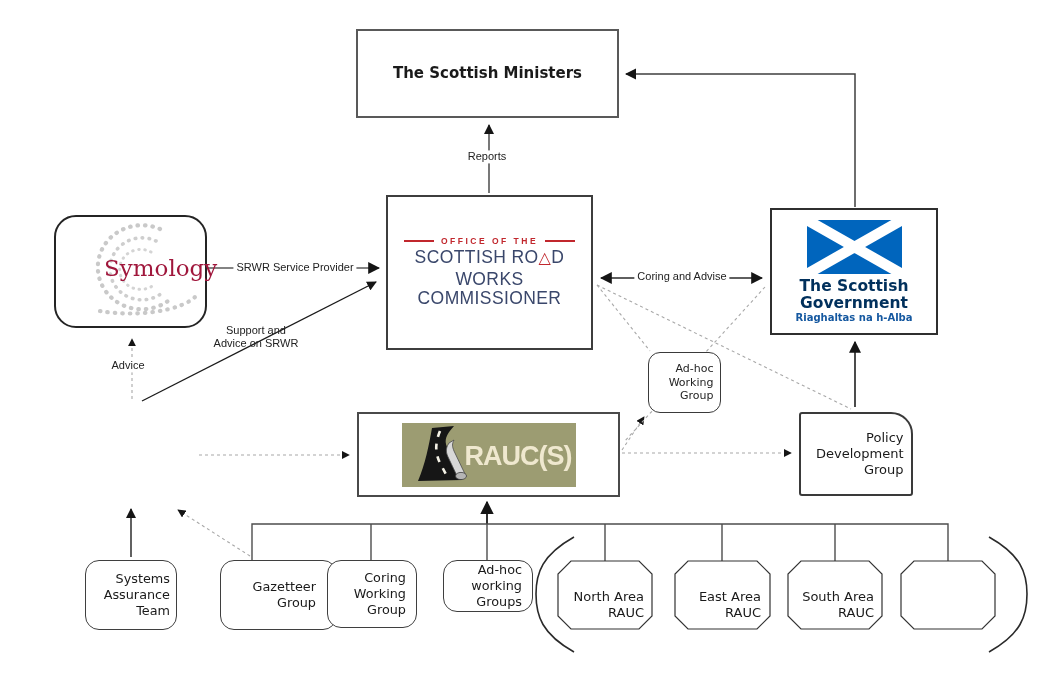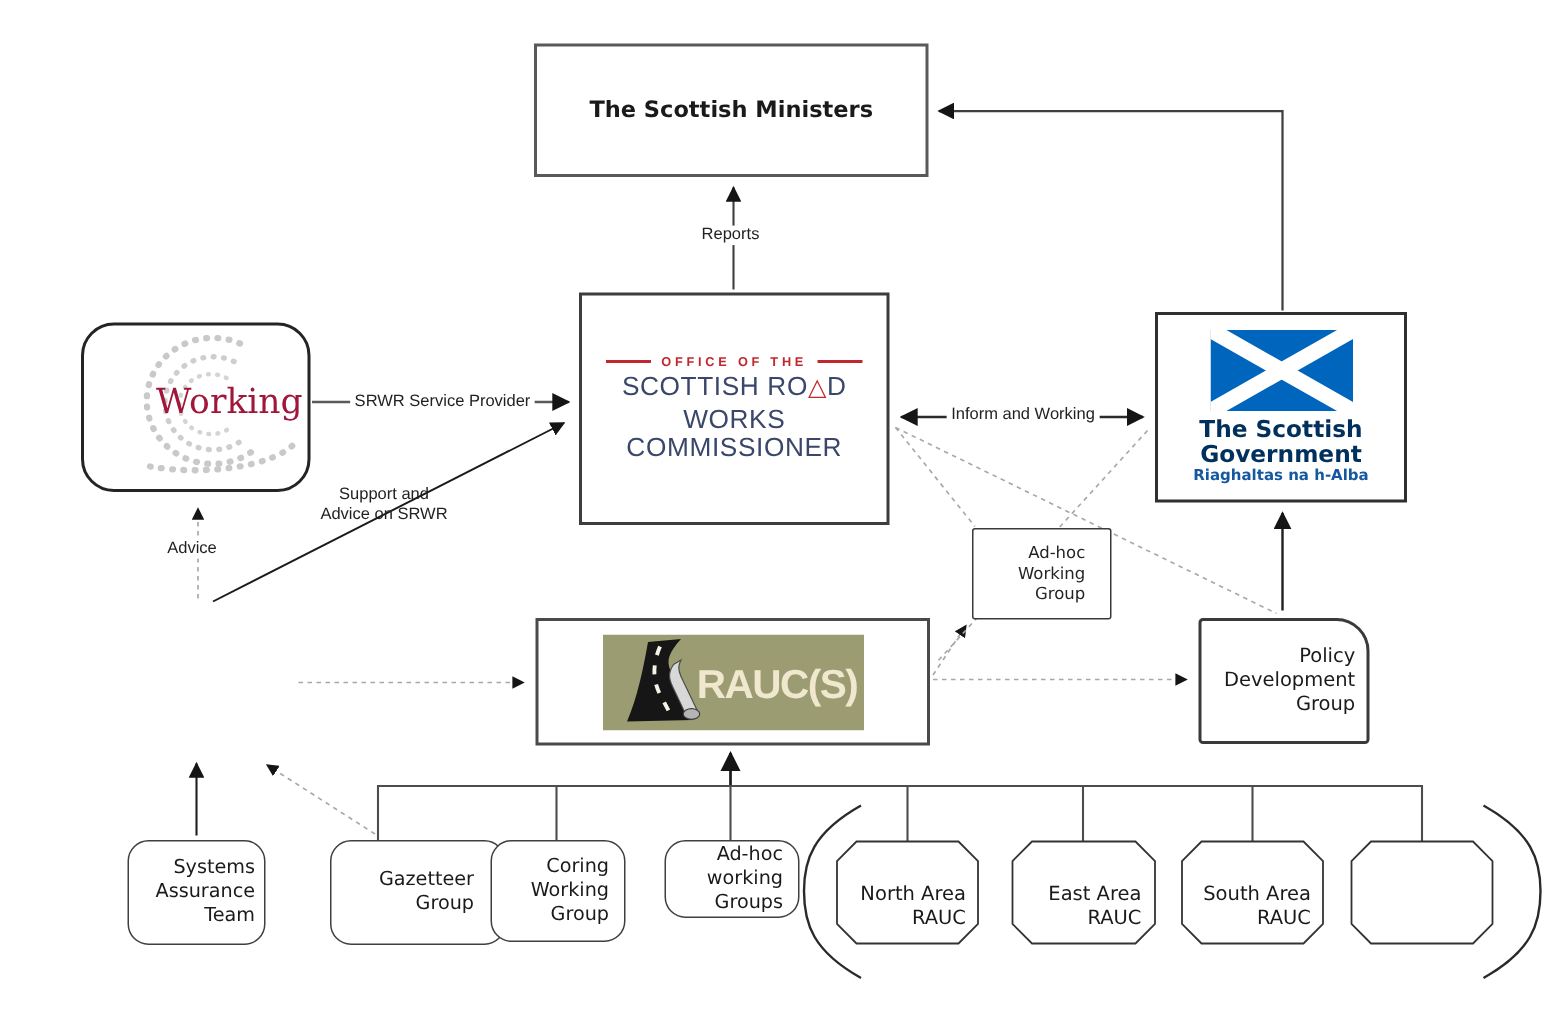--- a/index.html
+++ b/index.html
@@ -26,22 +26,22 @@
             border-radius:22px;}
   .symology-word{position:absolute;left:48px;top:38px;font-family:"DejaVu Serif","Liberation Serif",serif;
                  font-size:23px;color:#a0173c;z-index:2;}
   .scotgov{left:770px;top:208px;width:168px;height:127px;border:2px solid #2f2f2f;
            flex-direction:column;}
   .sg-name{font-weight:bold;font-size:15.5px;color:#01305c;line-height:1.08;margin-top:4px;text-align:center;}
   .sg-gaelic{font-weight:bold;font-size:10px;color:#1558a0;margin-top:1px;}
   .steering{left:64px;top:404px;width:133px;height:99px;border:2px solid #4a4a4a;
             border-radius:3px 22px 3px 3px;font-size:13.5px;}
   .raucs{left:357px;top:412px;width:263px;height:85px;border:2px solid #4a4a4a;}
-  .adhocwg{left:648px;top:352px;width:93px;height:61px;border:1.6px solid #3a3a3a;
-           border-radius:2px;font-size:11px;color:#242424;}
+  .adhocwg{left:648px;top:352px;width:73px;height:61px;border:1.6px solid #3a3a3a;
+           border-radius:12px;font-size:11px;color:#242424;}
   .pdg{left:799px;top:412px;width:114px;height:84px;border:2px solid #3a3a3a;
        border-radius:3px 22px 3px 3px;font-size:13px;}
   
   .broundA{left:85px;top:560px;width:92px;height:70px;}
   .broundB{left:220px;top:560px;width:117px;height:70px;}
   .broundC{left:327px;top:560px;width:90px;height:68px;}
   .broundD{left:443px;top:560px;width:90px;height:52px;}
   .bround{border:1.6px solid #3f3f3f;border-radius:14px;font-size:12.8px;}
   
   .areaLbl{position:absolute;width:94px;height:88px;top:561px;display:flex;align-items:center;
@@ -111,21 +111,21 @@
 
   <div class="box symology">
     <svg width="150" height="110" viewBox="0 0 150 110" style="position:absolute;left:0;top:0;">
       <g fill="none" stroke-linecap="round">
         <path d="M104,12 A44,42 0 1 0 112,84" stroke="#c9c9c9" stroke-width="4.2" stroke-dasharray="0.5 7"></path>
         <path d="M100,24 A32,31 0 1 0 106,76" stroke="#cecece" stroke-width="3.6" stroke-dasharray="0.5 6.4"></path>
         <path d="M95,35 A21,20 0 1 0 99,67" stroke="#d4d4d4" stroke-width="3" stroke-dasharray="0.5 5.6"></path>
         <path d="M44,94 A70,26 0 0 0 140,79" stroke="#c9c9c9" stroke-width="4.2" stroke-dasharray="0.5 7"></path>
       </g>
     </svg>
-    <div class="symology-word">Working</div>
+    <div class="symology-word">Symology</div>
   </div>
 
   <div class="box scotgov">
     <svg width="95" height="54" viewBox="0 0 95 54">
       <rect x="0" y="0" width="95" height="54" fill="#0065bd"></rect>
       <path d="M0,0 L95,54 M95,0 L0,54" stroke="#ffffff" stroke-width="10.5"></path>
     </svg>
     <div class="sg-name">
       <div>The Scottish</div>
       <div>Government</div>
@@ -176,15 +176,15 @@
     <span class="lbl" style="width:78px;">South Area RAUC</span>
   </div>
 
   <div class="edge-label" style="left:487px;top:157px;">Reports</div>
   <div class="edge-label" style="left:295px;top:268px;">SRWR Service Provider</div>
   <div class="edge-label noBg" style="left:256px;top:337px;">
     <div>Support and</div>
     <div>Advice on SRWR</div>
   </div>
   <div class="edge-label" style="left:128px;top:366px;">Advice</div>
-  <div class="edge-label" style="left:682px;top:277px;">Inform and Working</div>
+  <div class="edge-label" style="left:682px;top:277px;">Coring and Advise</div>
 
 </div>
 
 </body></html>

